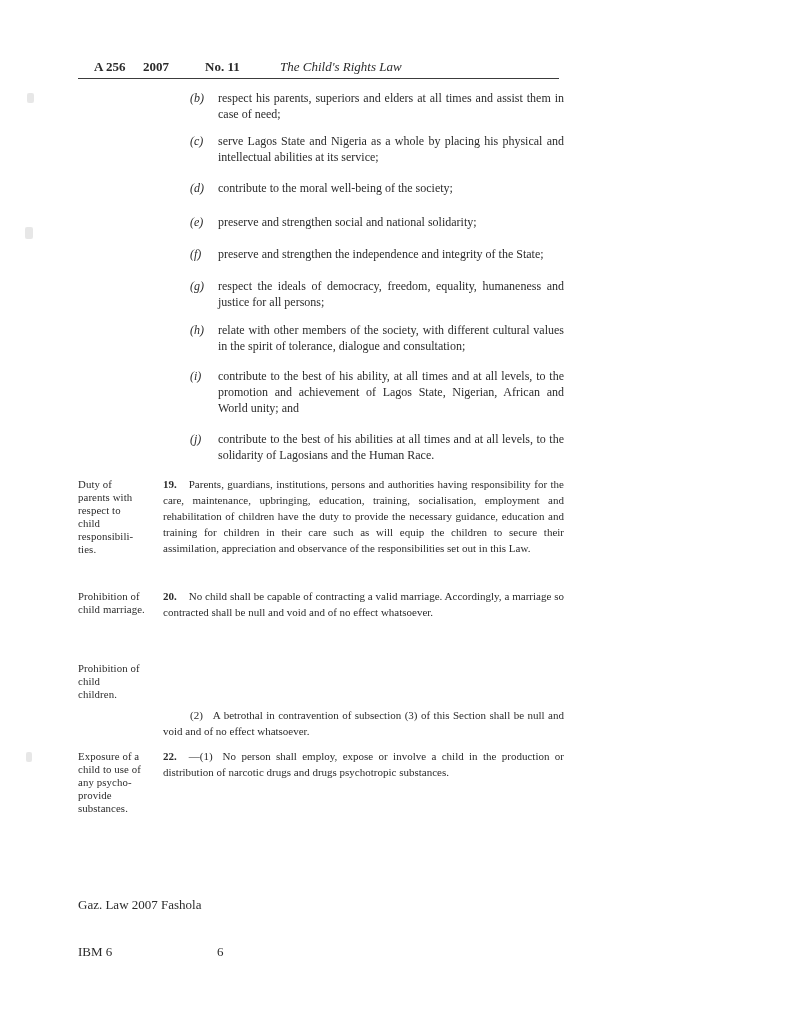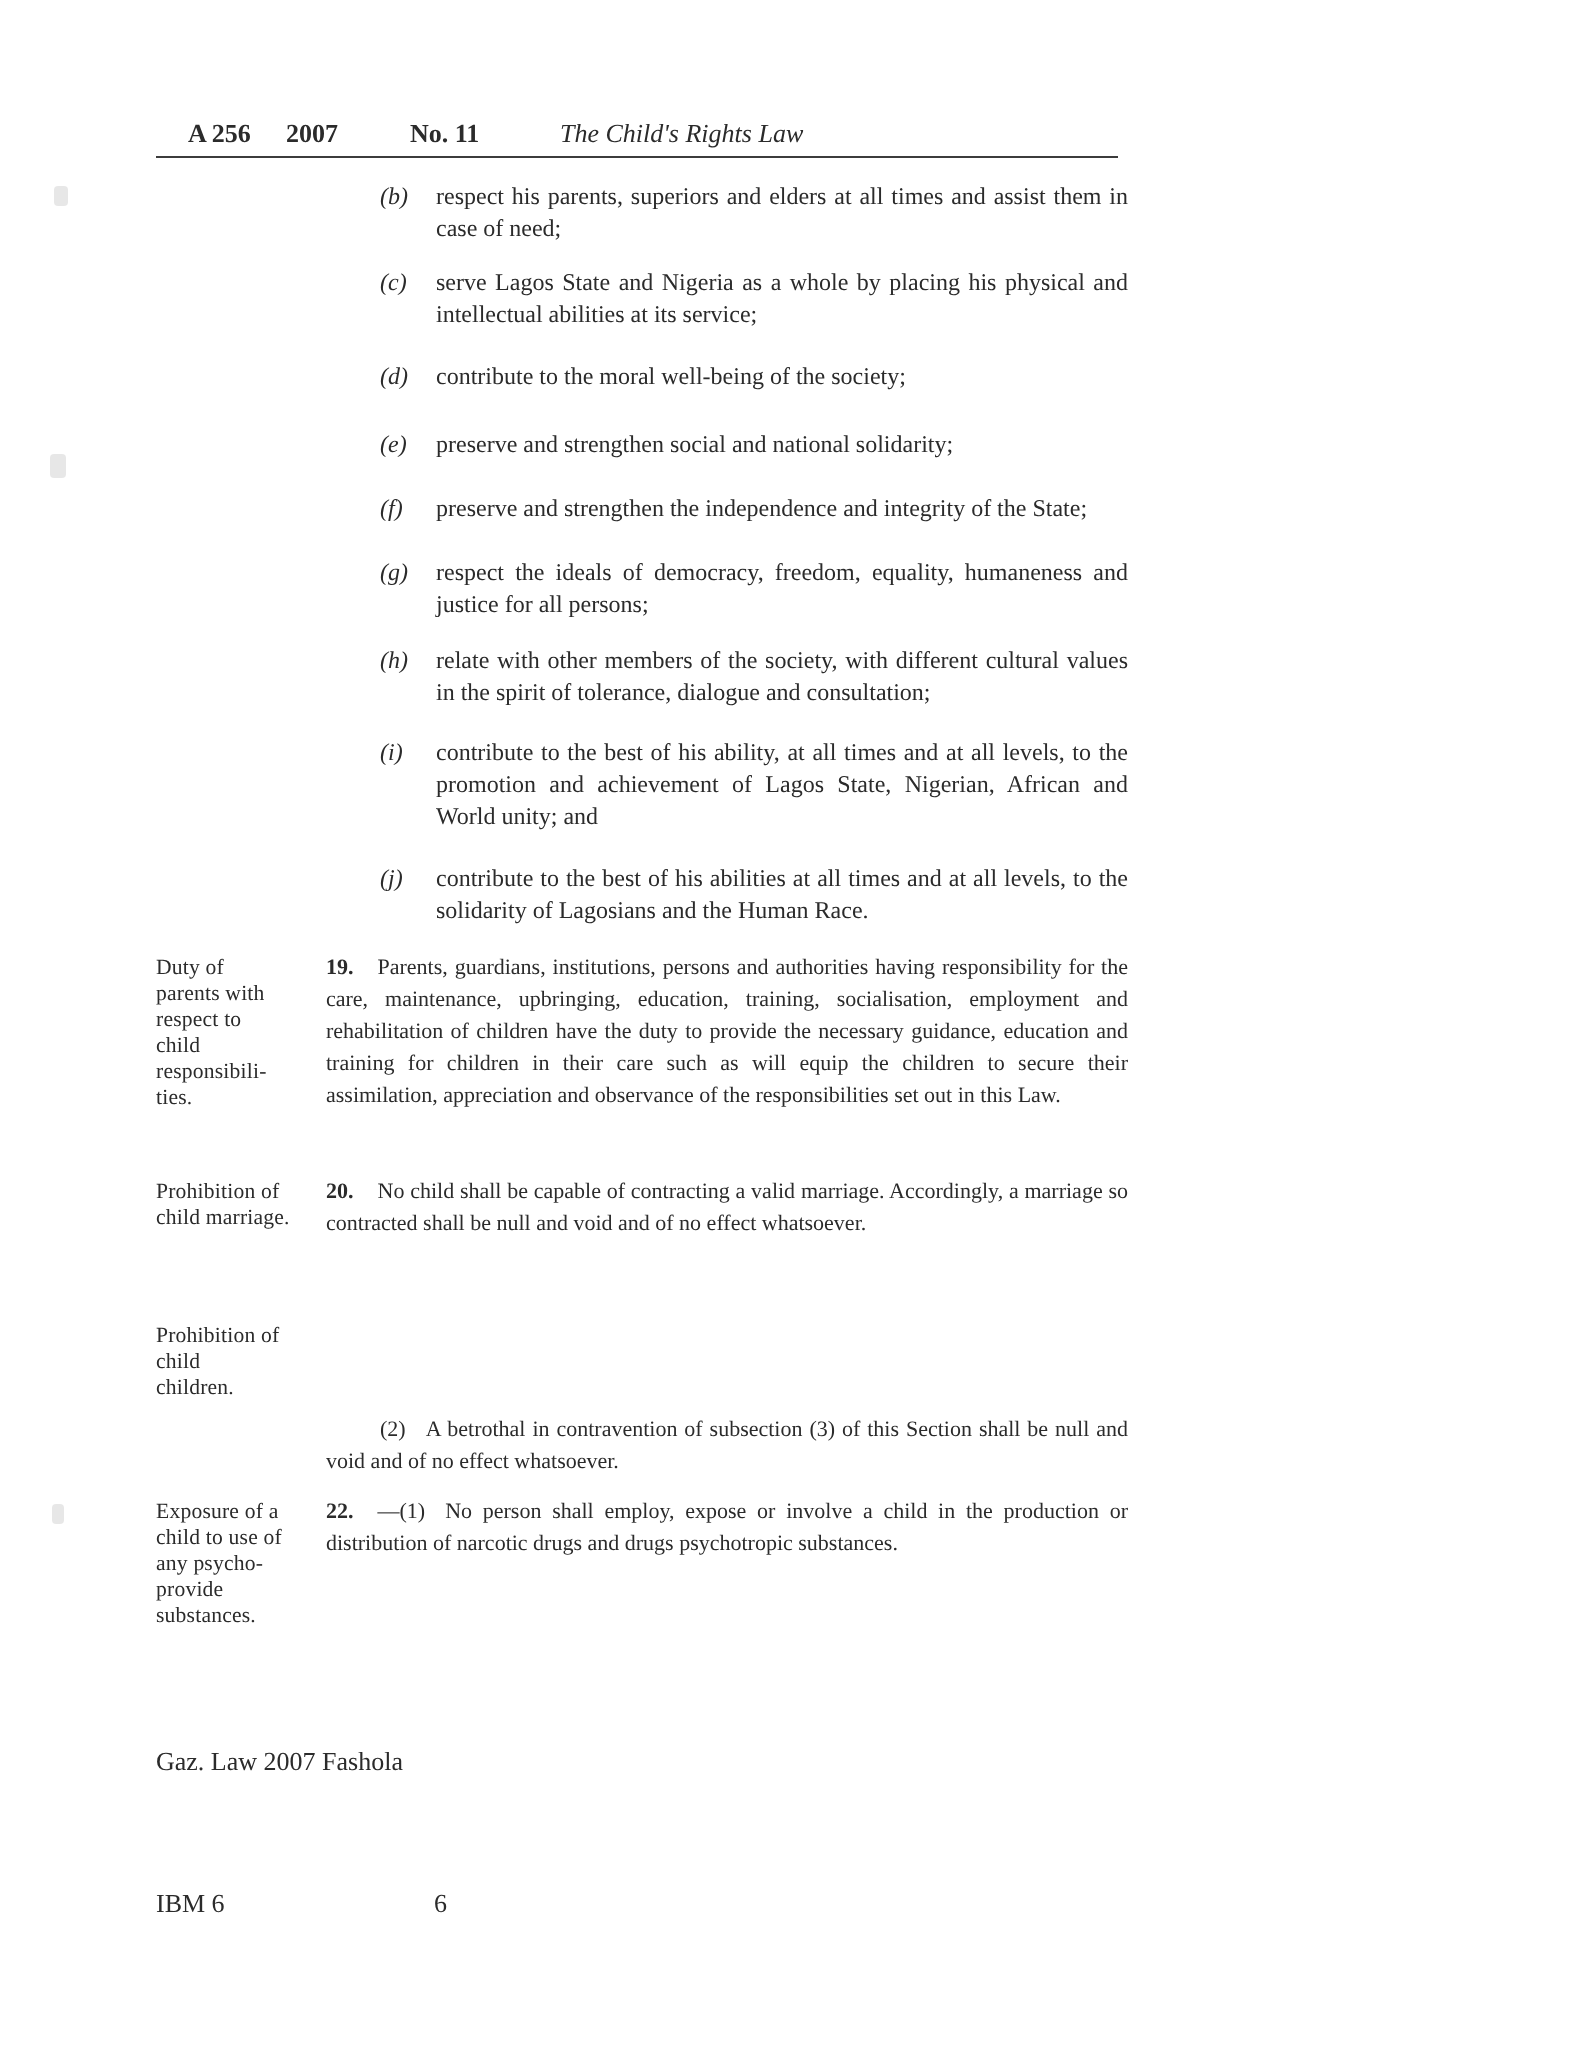--- a/index.html
+++ b/index.html
@@ -47,21 +47,21 @@
   
   .note {
     position:absolute; left:78px; width:84px;
     font-size:10.8px; line-height:13px;
     letter-spacing:0.1px;
   }
   .note div { white-space:nowrap; }
 
   
   .footer-line { position:absolute; font-size:13px; white-space:nowrap; }
-  .f-gaz  { left:78px;  top:873px; }
+  .f-gaz  { left:78px;  top:897px; }
   .f-ibm  { left:78px;  top:944px; }
   .f-page { left:217px; top:944px; }
 
   
   .smudge { position:absolute; background:#c9c9c9; opacity:0.45; border-radius:2px; }
   .sm1 { left:27px; top:93px;  width:7px; height:10px; }
   .sm2 { left:25px; top:227px; width:8px; height:12px; }
   .sm3 { left:26px; top:752px; width:6px; height:10px; }
 </style>
 </head>

